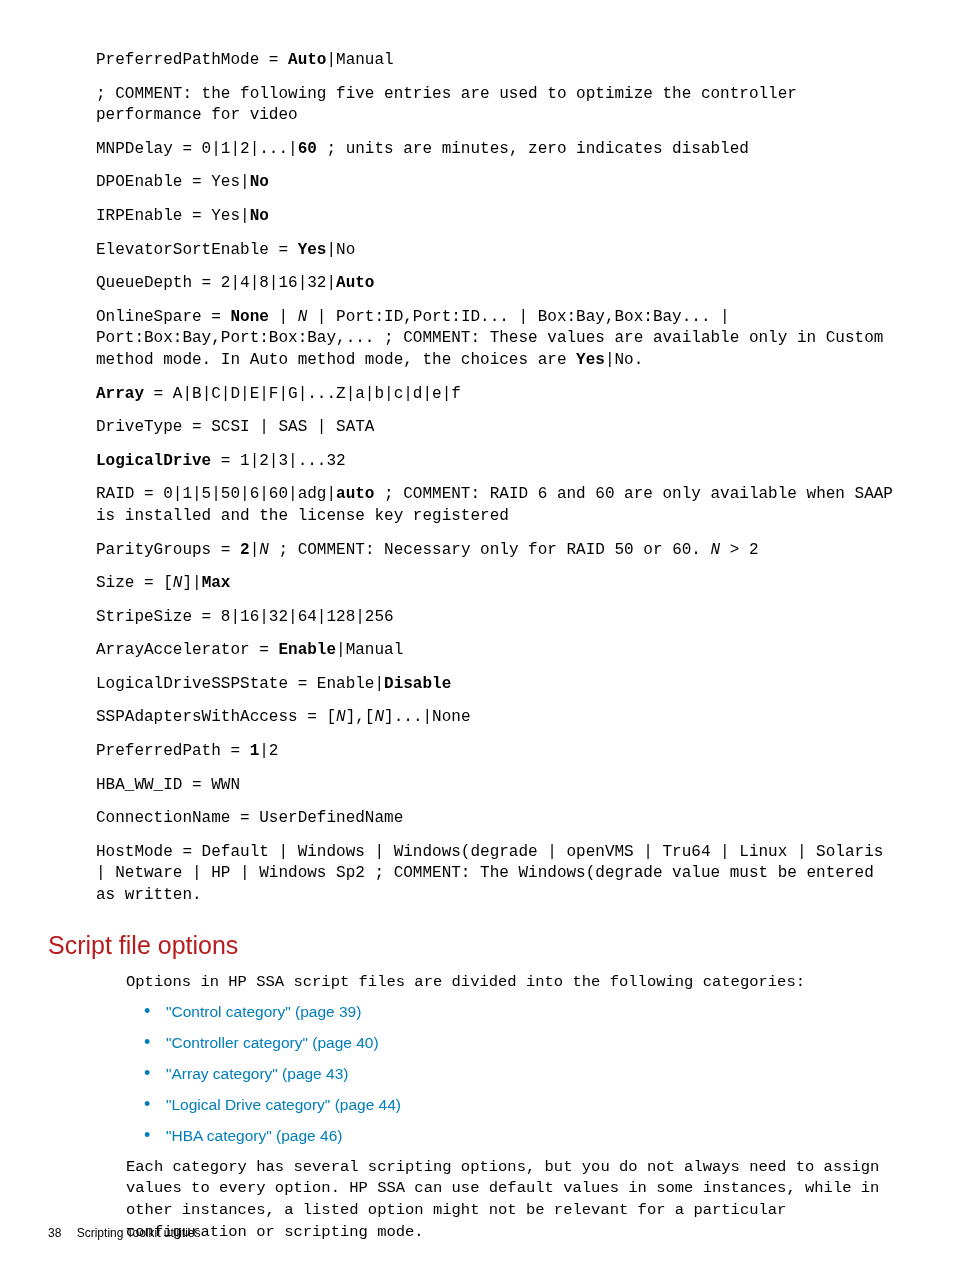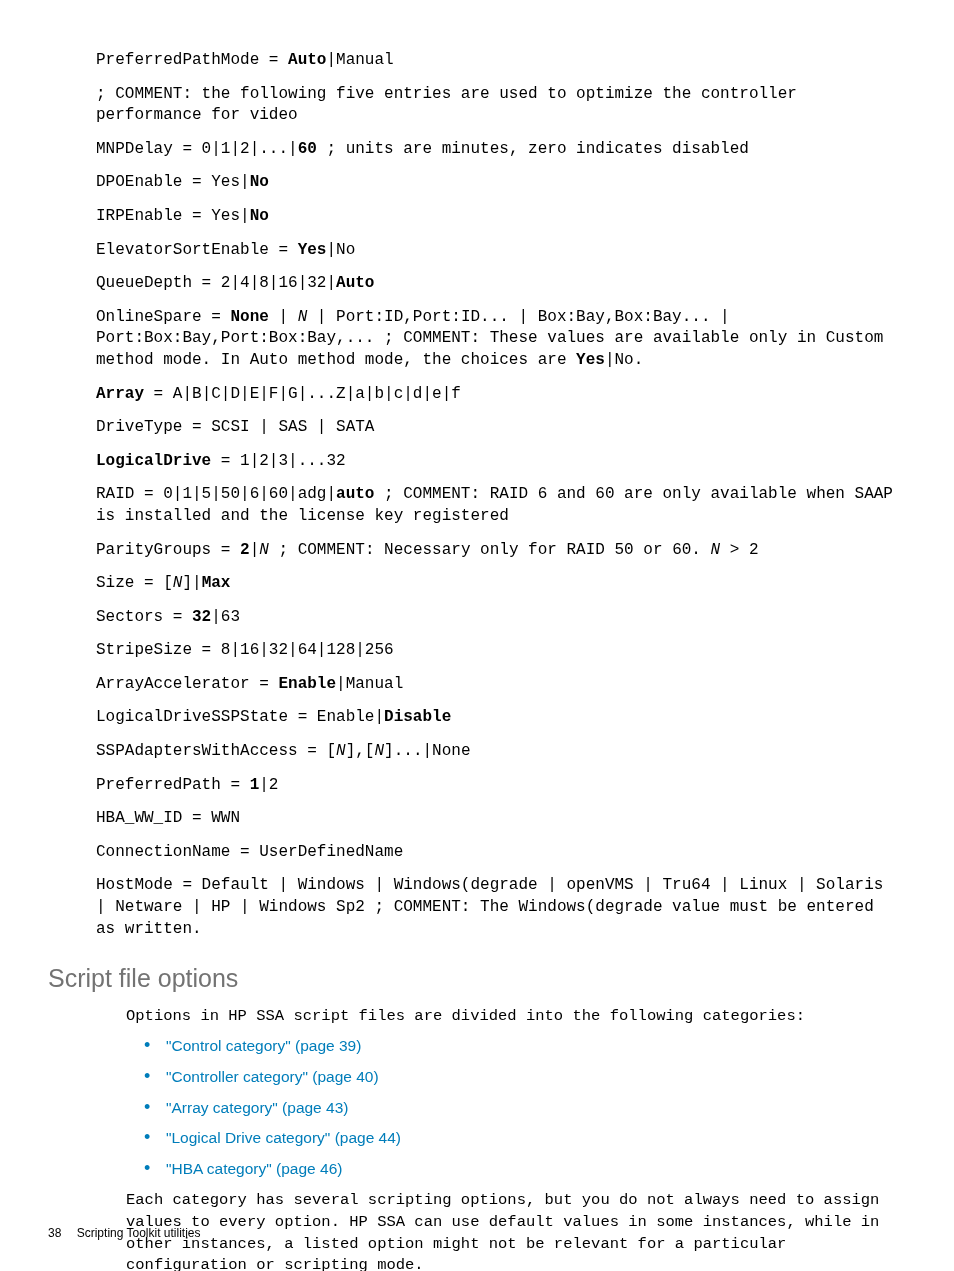--- a/index.html
+++ b/index.html
@@ -20,21 +20,21 @@
   }
   .mono-block p {
     margin: 0 0 12px 0;
     line-height: 1.35;
   }
   .bold { font-weight: bold; }
   .italic { font-style: italic; }
   h2.section {
     font-family: Arial, Helvetica, sans-serif;
     font-weight: 300;
-    color: #737373;
+    color: #b91c1c;
     font-size: 25px;
     margin: 22px 0 10px 0;
   }
   .body-text {
     margin-left: 78px;
     margin-right: 20px;
     font-size: 15.5px;
     line-height: 1.4;
     font-family: Liberation Mono, monospace;
   }
@@ -80,21 +80,20 @@
 <p><span>IRPEnable = Yes|</span><span class="bold">No</span></p>
 <p><span>ElevatorSortEnable = </span><span class="bold">Yes</span><span>|No</span></p>
 <p><span>QueueDepth = 2|4|8|16|32|</span><span class="bold">Auto</span></p>
 <p><span>OnlineSpare = </span><span class="bold">None</span><span> | </span><span class="italic">N</span><span> | Port:ID,Port:ID... | Box:Bay,Box:Bay... | Port:Box:Bay,Port:Box:Bay,... ; COMMENT: These values are available only in Custom method mode. In Auto method mode, the choices are </span><span class="bold">Yes</span><span>|No.</span></p>
 <p><span class="bold">Array</span><span> = A|B|C|D|E|F|G|...Z|a|b|c|d|e|f</span></p>
 <p>DriveType = SCSI | SAS | SATA</p>
 <p><span class="bold">LogicalDrive</span><span> = 1|2|3|...32</span></p>
 <p><span>RAID = 0|1|5|50|6|60|adg|</span><span class="bold">auto</span><span> ; COMMENT: RAID 6 and 60 are only available when SAAP is installed and the license key registered</span></p>
 <p><span>ParityGroups = </span><span class="bold">2</span><span>|</span><span class="italic">N</span><span> ; COMMENT: Necessary only for RAID 50 or 60. </span><span class="italic">N</span><span> &gt; 2</span></p>
 <p><span>Size = [</span><span class="italic">N</span><span>]|</span><span class="bold">Max</span></p>
-<p><span>Sectors = </span><span class="bold">32</span><span>|63</span></p>
 <p>StripeSize = 8|16|32|64|128|256</p>
 <p><span>ArrayAccelerator = </span><span class="bold">Enable</span><span>|Manual</span></p>
 <p><span>LogicalDriveSSPState = Enable|</span><span class="bold">Disable</span></p>
 <p><span>SSPAdaptersWithAccess = [</span><span class="italic">N</span><span>],[</span><span class="italic">N</span><span>]...|None</span></p>
 <p><span>PreferredPath = </span><span class="bold">1</span><span>|2</span></p>
 <p>HBA_WW_ID = WWN</p>
 <p>ConnectionName = UserDefinedName</p>
 <p>HostMode = Default | Windows | Windows(degrade | openVMS | Tru64 | Linux | Solaris | Netware | HP | Windows Sp2 ; COMMENT: The Windows(degrade value must be entered as written.</p>
 </div>
 

